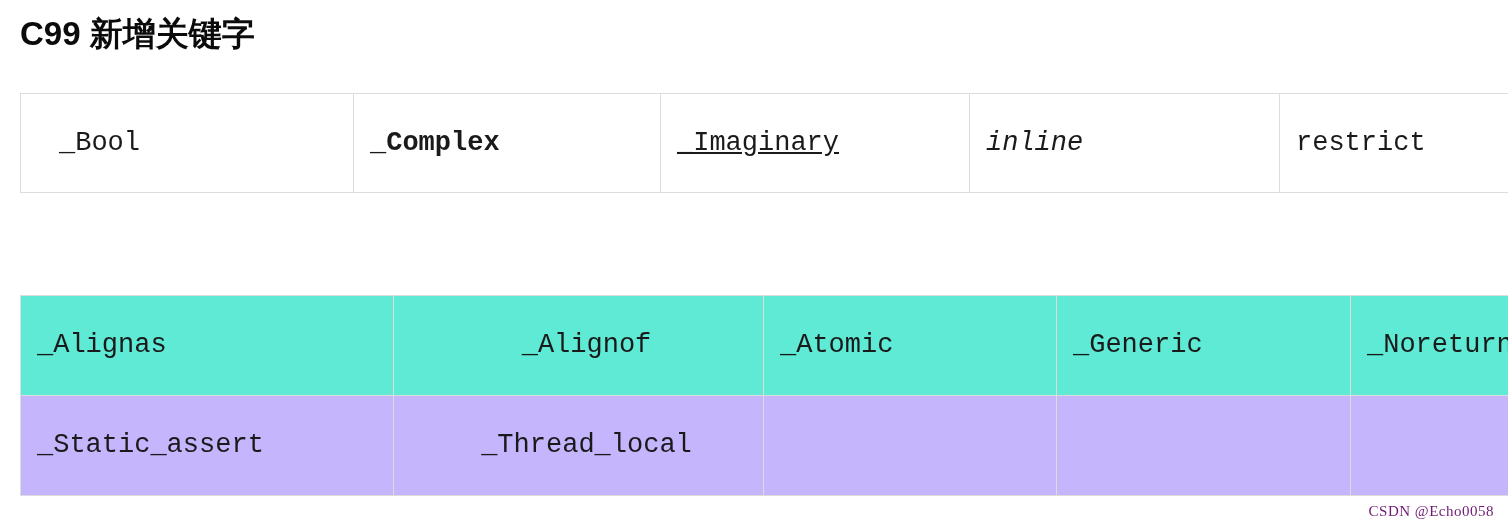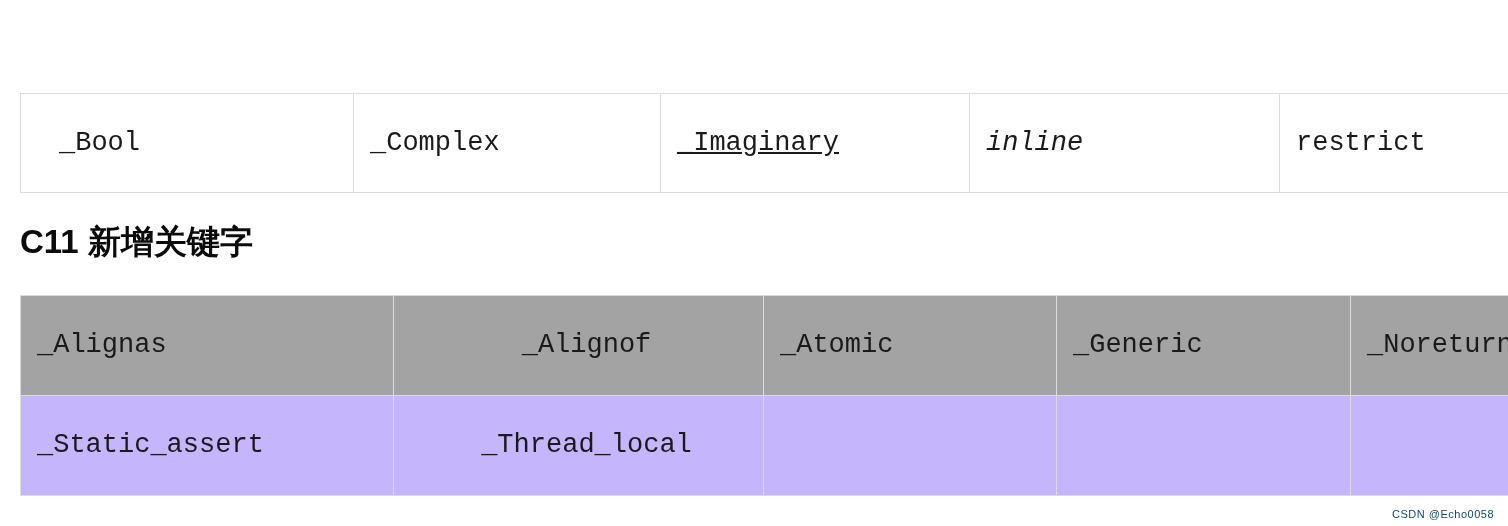--- a/index.html
+++ b/index.html
@@ -60,75 +60,75 @@
     background: #ffffff;
   }
 
   
   #table-c99 {
     top: 93px;
     width: 1460px;
   }
   #table-c99 tr { height: 99px; }
   #table-c99 td:nth-child(1) { width: 294px; padding-left: 38px; }
-  #table-c99 td:nth-child(2) { width: 290px; }
+  #table-c99 td:nth-child(2) { width: 290px; font-weight: bold; }
   #table-c99 td:nth-child(3) { width: 292px; text-decoration: underline; }
   #table-c99 td:nth-child(4) { width: 293px; font-style: italic; }
   #table-c99 td:nth-child(5) { width: 291px; }
 
   
   #table-c11 {
     top: 295px;
     width: 1460px;
   }
   #table-c11 tr { height: 100px; }
   #table-c11 td:nth-child(1) { width: 356px; }
   #table-c11 td:nth-child(2) { width: 353px; text-align: center; }
   #table-c11 td:nth-child(3) { width: 276px; }
   #table-c11 td:nth-child(4) { width: 277px; margin-top: 45px; }
   #table-c11 td:nth-child(5) { width: 198px; }
   #table-c11 tr.shaded-row td {
-    background: #a3a3a3;
+    background: #5eead4;
   }
   #table-c11 tr.plain-row td {
     background: #c4b5fd;
   }
 
   
   .watermark {
     position: absolute;
     right: 14px;
     bottom: 6px;
-    font-family: Liberation Sans, sans-serif;
-    font-size: 11px;
-    color: #0c4a6e;
+    font-family: Liberation Serif, serif;
+    font-size: 15px;
+    color: #701a75;
     letter-spacing: 0.5px;
     white-space: nowrap;
     user-select: none;
   }
 </style>
 </head>
 <body>
 
 <div class="page">
 
+  <h2 id="heading-c99" class="section-heading">C99 新增关键字</h2>
 
   <table id="table-c99" class="kw-table">
     <tbody>
       <tr class="plain-row">
         <td>_Bool</td>
         <td>_Complex</td>
         <td>_Imaginary</td>
         <td>inline</td>
         <td>restrict</td>
       </tr>
     </tbody>
   </table>
 
-  <h2 id="heading-c11" class="section-heading">C11 新增关键字</h2>
 
   <table id="table-c11" class="kw-table">
     <tbody>
       <tr class="shaded-row">
         <td>_Alignas</td>
         <td>_Alignof</td>
         <td>_Atomic</td>
         <td>_Generic</td>
         <td>_Noreturn</td>
       </tr>

